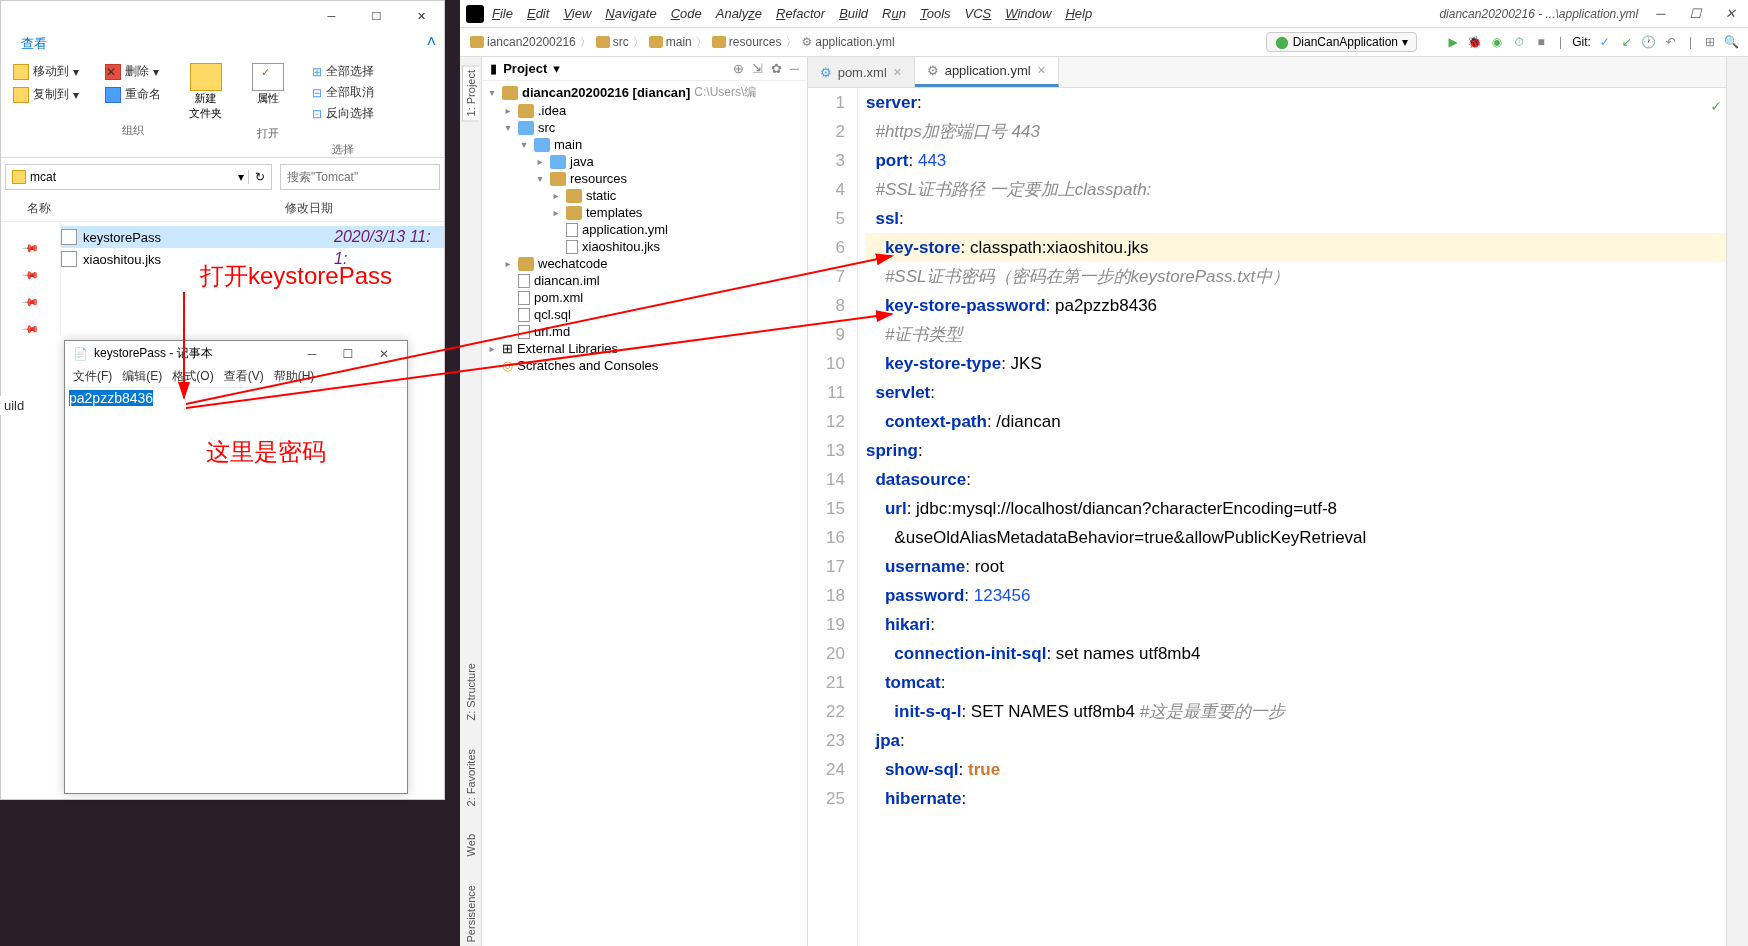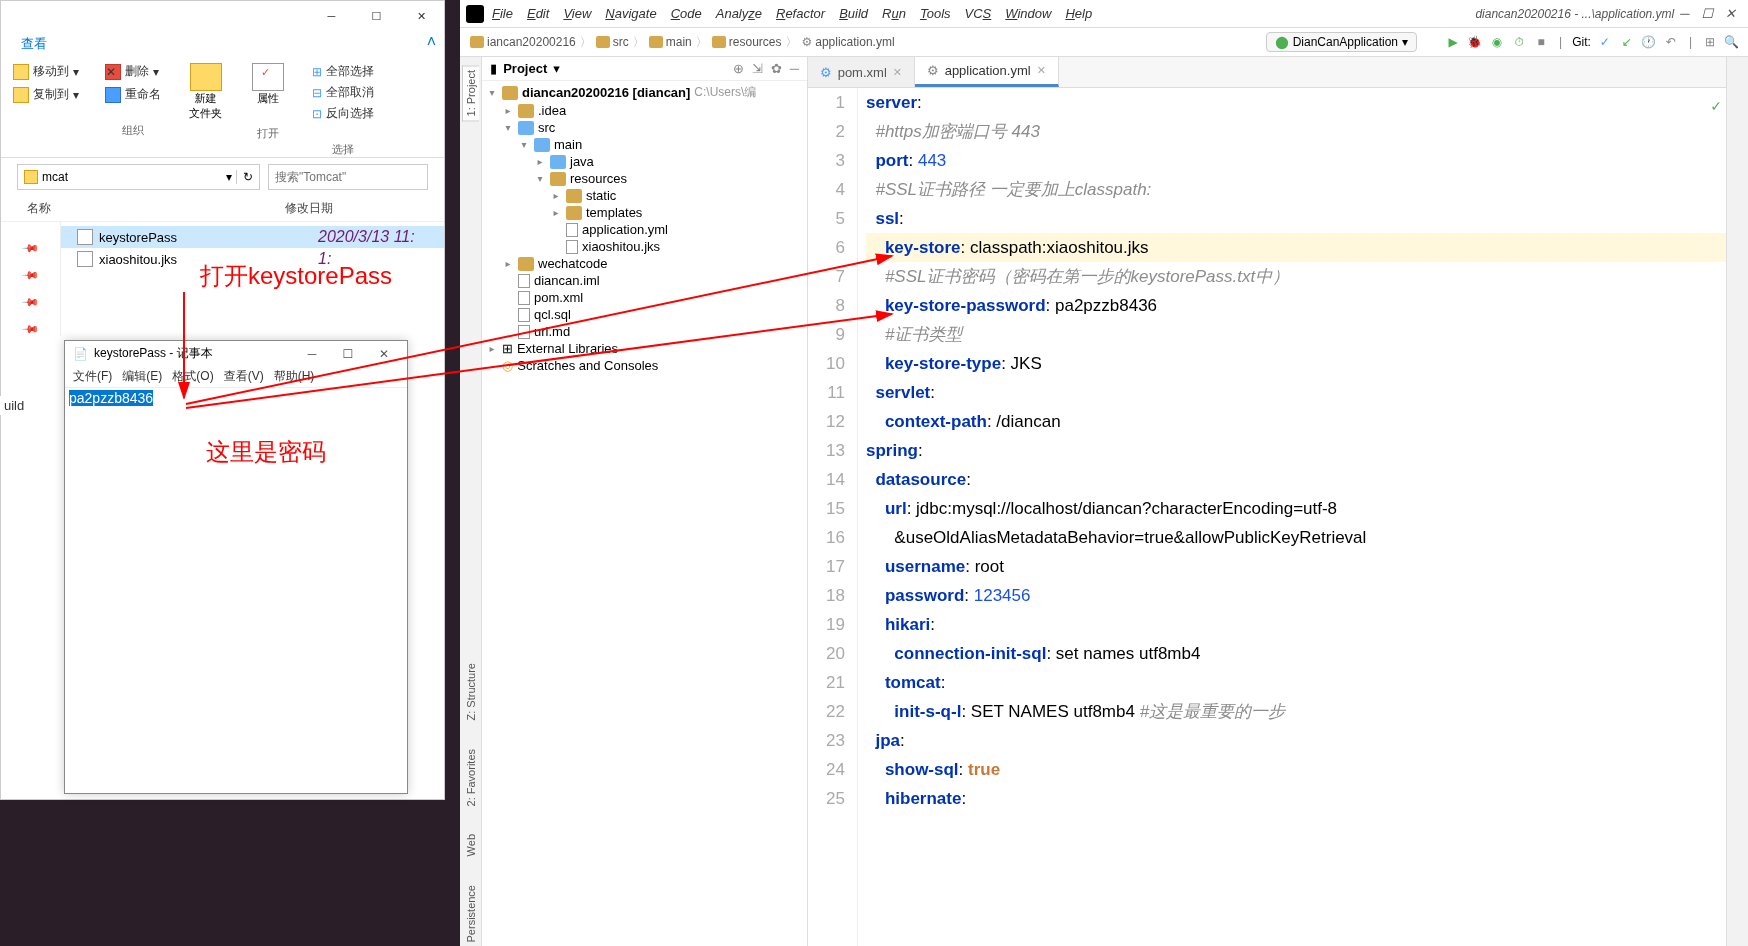--- a/index.html
+++ b/index.html
@@ -12,46 +12,46 @@
 .explorer-ribbon { display: flex; border-bottom: 1px solid #ddd; padding: 4px 8px 0; gap: 18px; align-items: flex-start; }
 .rib-group { display: flex; flex-direction: column; align-items: center; font-size: 12px; }
 .rib-row { display:flex; gap: 6px; }
 .rib-btn { display:flex; align-items:center; gap:4px; font-size:12px; padding:2px 4px; color:#333; }
 .rib-btn-lg { display:flex; flex-direction:column; align-items:center; font-size:11px; padding:2px 6px; }
 .rib-icon { width:16px; height:16px; background:#ffd966; border:1px solid #d4a017; }
 .rib-icon.blue { background:#4a9eff; border-color:#2a6edf; }
 .rib-icon.red { background:#e74c3c; border-color:#c0392b; }
 .rib-icon.check { background:#fff; border:1px solid #999; }
 .rib-glabel { font-size:11px; color:#666; margin-top:18px; text-align:center; }
-.explorer-addr { display:flex; gap:8px; padding:6px 16px; align-items:flex-start; }
+.explorer-addr { display:flex; gap:8px; padding:6px 4px; align-items:flex-start; }
 .addr-box { flex:1; display:flex; align-items:center; border:1px solid #ccc; padding:2px 6px; height:26px; font-size:12px; gap:4px; }
 .search-box { width:160px; border:1px solid #ccc; padding:2px 6px; height:26px; font-size:12px; color:#888; }
 .explorer-cols { display:flex; font-size:12px; color:#444; padding:4px 8px; border-bottom:1px solid #eee; }
 .explorer-cols .c1 { width:276px; padding-left:18px; }
 .explorer-body { display:flex; }
 .exp-left { width:60px; border-right:1px solid #eee; display:flex; flex-direction:column; align-items:center; gap:14px; padding-top:20px; }
 .pin { color:#888; font-size:11px; transform:rotate(45deg); }
 .exp-files { flex:1; padding:4px 0; font-size:13px; }
-.exp-row { display:flex; align-items:center; padding:2px 16px; gap:6px; }
+.exp-row { display:flex; align-items:center; padding:2px 0; gap:6px; }
 .exp-row.selected { background:#cce8ff; }
 .exp-row .fname { flex:1; }
 .exp-row .fdate { font-size:16px; color:#701a75; width:110px;font-style:italic; }
 .file-icon { width:16px; height:16px; background:#fff; border:1px solid #999; }
 .notepad { position:absolute; left:64px; top:340px; width:344px; height:454px; background:#fff; border:1px solid #888; box-shadow:0 0 10px rgba(0,0,0,0.2); }
 .notepad-title { display:flex; align-items:center; padding:4px 8px; font-size:12px; gap:6px; }
 .notepad-title .spacer { flex:1; }
 .notepad-title .wbtn { width:30px; text-align:center; font-size:12px; color:#555; }
 .notepad-menu { display:flex; gap:10px; padding:2px 8px; font-size:12px; color:#333; border-bottom:1px solid #eee; }
 .notepad-content { padding:2px 4px; font-size:14px; font-family:Consolas,monospace; }
 .notepad-content .sel { background:#0078d4; color:#fff; }
 .ide { position:absolute; left:460px; top:0; right:0; bottom:0; background:#fff; display:flex; flex-direction:column; }
 .ide-menu { display:flex; align-items:center; gap:2px; padding:4px 6px; font-size:13px; color:#333; border-bottom:1px solid #ddd;font-style:italic; }
 .ide-menu .mi { padding:2px 6px; }
 .ide-menu .mi u { text-decoration:underline; }
-.ide-title { margin-left:auto; font-size:12px; color:#555; display:flex; align-items:flex-end; gap:0; }
+.ide-title { margin-left:auto; font-size:12px; color:#555; display:flex; align-items:flex-end; gap:12px; }
 .ide-title .wbtn { font-size:13px; padding:0 6px; }
 .ide-toolbar { display:flex; align-items:center; padding:4px 8px; gap:20px; border-bottom:1px solid #ddd; font-size:12px; }
 .breadcrumb { display:flex; align-items:center; gap:2px; color:#555; }
 .bc-item { display:flex; align-items:center; gap:3px; padding:0 2px; }
 .bc-sep { color:#aaa; }
 .run-config { margin-left:auto; border:1px solid #ccc; border-radius:4px; padding:2px 8px; display:flex; align-items:center; gap:4px; background:#f7f7f7; }
 .tb-icon { width:16px; height:16px; display:inline-flex; align-items:center; justify-content:center; }
 .tb-icons { display:flex; gap:6px; align-items:center; margin-left:8px; }
 .play { color:#4caf50; }
 .bug { color:#4caf50; }

